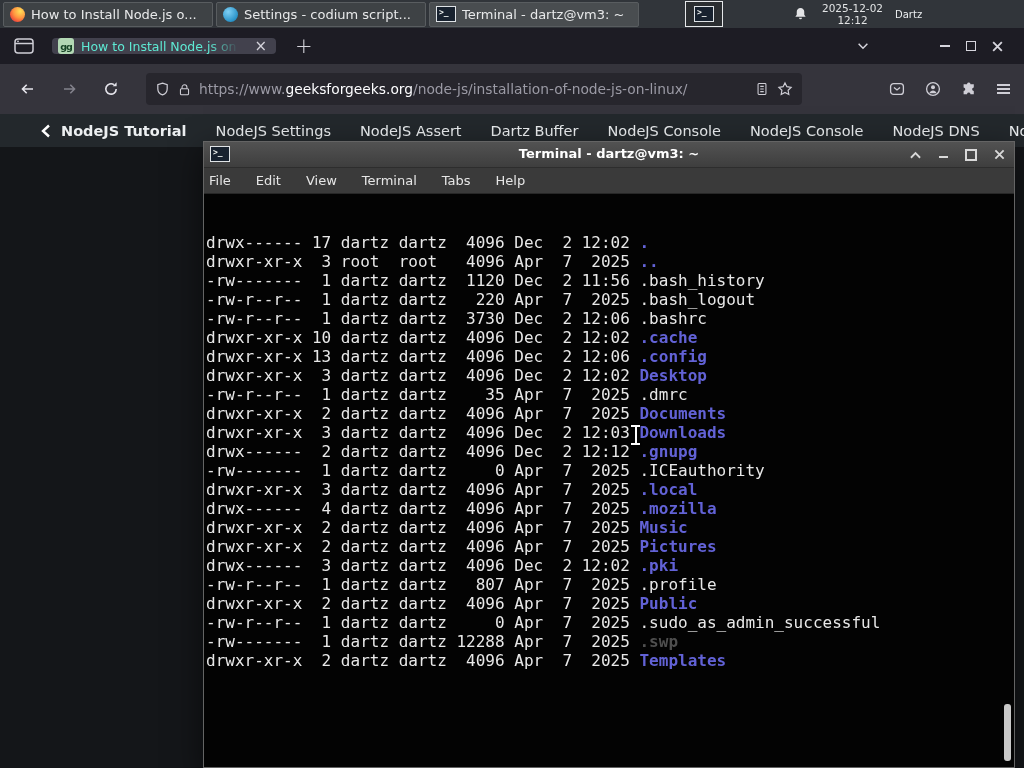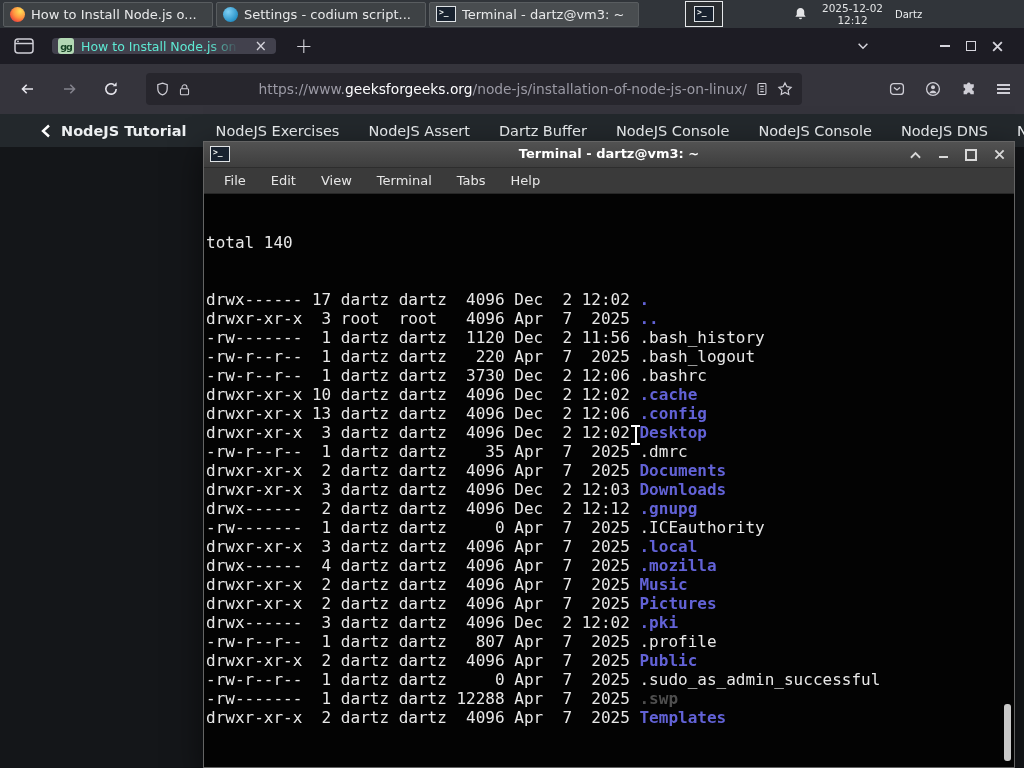--- a/index.html
+++ b/index.html
@@ -33,21 +33,21 @@
   .tab-title{flex:1;font-size:12.5px;color:#5eead4;white-space:nowrap;overflow:hidden;
              -webkit-mask-image:linear-gradient(90deg,#000 78%,transparent 97%);
              mask-image:linear-gradient(90deg,#000 78%,transparent 97%);}
   .tab-close{color:#d4d3db;font-size:15px;line-height:15px;padding:1px 3px;border-radius:3px;}
   .newtab{margin-left:14px;color:#d4d3db;font-size:21px;font-weight:300;line-height:20px;padding:0 5px;}
   .tab-right{margin-left:auto;display:flex;align-items:center;padding-right:14px;}
   .alltabs{margin-right:62px;display:flex;}
   .wbtn{display:flex;align-items:center;justify-content:center;width:26px;height:22px;}
   .wbtn .bar{width:10px;height:1.6px;background:#d6d5dd;}
   .wbtn .sq{width:8px;height:8px;border:1.6px solid #d6d5dd;}
-  .toolbar{position:absolute;top:64px;left:0;right:0;height:50px;background:#35343c;display:flex;align-items:center;text-align:right;}
+  .toolbar{position:absolute;top:64px;left:0;right:0;height:50px;background:#35343c;display:flex;align-items:center;}
   .navbtn{margin-left:12px;display:flex;align-items:center;justify-content:center;width:30px;height:30px;border-radius:4px;}
   .urlbar{margin-left:20px;width:638px;height:32px;background:#27262d;border-radius:4px;display:flex;align-items:center;padding:0 9px;gap:8px;}
   .urltext{flex:1;font-size:13.8px;white-space:nowrap;overflow:hidden;color:#9b9aa5;}
   .urltext .domain{color:#fdfdff;}
   .tb-right{margin-left:auto;display:flex;align-items:center;gap:20px;padding-right:14px;}
   .menu-ico{display:flex;flex-direction:column;gap:2.6px;}
   .menu-ico i{display:block;width:13px;height:1.6px;background:#cfced6;}
   
   .sitenav{position:absolute;top:114px;left:0;right:0;height:33px;background:#23282c;display:flex;align-items:center;color:#eceff1;font-size:14.5px;padding-left:26px;}
   .sn-chev{margin-left:14px;display:flex;}
@@ -60,21 +60,21 @@
   .terminal{position:absolute;left:203px;top:141px;width:812px;height:627px;border:1px solid #646464;
             box-sizing:border-box;display:flex;flex-direction:column;box-shadow:0 10px 30px rgba(0,0,0,.55);z-index:20;}
   .t-title{position:relative;height:25px;flex:0 0 25px;background:linear-gradient(#525252,#3e3e3e);border-bottom:1px solid #2d2d2d;}
   .t-title .term-ico{position:absolute;left:6px;top:4px;}
   .t-title-text{position:absolute;left:0;right:0;top:4px;text-align:center;font:bold 13px "DejaVu Sans",sans-serif;color:#fff;}
   .t-controls{position:absolute;right:8px;top:0;height:100%;display:flex;align-items:center;gap:14px;}
   .t-controls .tc{display:flex;align-items:center;justify-content:center;width:14px;height:14px;}
   .t-controls .bar{width:9px;height:2px;background:#d9d9d9;margin-top:5px;}
   .t-controls .sq{width:8px;height:8px;border:2px solid #d9d9d9;}
   .t-menu{height:25px;flex:0 0 25px;background:#3a3a3a;border-bottom:1px solid #272727;display:flex;align-items:center;gap:25px;
-          padding-left:20px;font-size:13px;color:#e6e6e6;}
+          padding-left:5px;font-size:13px;color:#e6e6e6;}
   .t-body{flex:1;background:#030303;position:relative;overflow:hidden;
           font-family:"DejaVu Sans Mono",monospace;font-size:16px;line-height:19px;color:var(--term-fg);}
   .t-lines{position:absolute;top:1px;left:2px;white-space:pre;}
   .t-line{height:19px;}
   .c-user{color:var(--prompt-green);font-weight:bold;}
   .c-dir{color:var(--dir-blue);font-weight:bold;}
   .c-dim{color:var(--dim-file);font-weight:bold;}
   .cmd{margin-left:9.6px;}
   .t-scroll{position:absolute;right:3px;top:510px;width:7px;height:57px;background:#c9c9c9;border-radius:3px;}
   
@@ -218,21 +218,21 @@
   </div>
 
   <div class="sitenav">
     <div class="sn-chev">
       <svg width="12" height="14" viewBox="0 0 12 14">
         <path d="M9 1.5 3 7l6 5.5" fill="none" stroke="#fff" stroke-width="2.4"></path>
       </svg>
     </div>
     <div class="sn-items" id="sn-items">
         <span class="first">NodeJS Tutorial</span>
-        <span>NodeJS Exercises</span>
+        <span>NodeJS Settings</span>
         <span>NodeJS Assert</span>
         <span>Dartz Buffer</span>
         <span>NodeJS Console</span>
         <span>NodeJS Console</span>
         <span>NodeJS DNS</span>
         <span class="cut">Node</span>
       </div>
 
   </div>
 
@@ -266,21 +266,20 @@
     <div class="t-menu" id="t-menu">
         <span>File</span>
         <span>Edit</span>
         <span>View</span>
         <span>Terminal</span>
         <span>Tabs</span>
         <span>Help</span>
       </div>
     <div class="t-body">
       <div class="t-lines" id="t-lines">
-        <div class="t-line">total 140</div>
       <div class="t-line"><span>drwx------ 17 dartz dartz  4096 Dec  2 12:02 </span><span class="c-dir">.</span></div><div class="t-line"><span>drwxr-xr-x  3 root  root   4096 Apr  7  2025 </span><span class="c-dir">..</span></div><div class="t-line"><span>-rw-------  1 dartz dartz  1120 Dec  2 11:56 </span><span>.bash_history</span></div><div class="t-line"><span>-rw-r--r--  1 dartz dartz   220 Apr  7  2025 </span><span>.bash_logout</span></div><div class="t-line"><span>-rw-r--r--  1 dartz dartz  3730 Dec  2 12:06 </span><span>.bashrc</span></div><div class="t-line"><span>drwxr-xr-x 10 dartz dartz  4096 Dec  2 12:02 </span><span class="c-dir">.cache</span></div><div class="t-line"><span>drwxr-xr-x 13 dartz dartz  4096 Dec  2 12:06 </span><span class="c-dir">.config</span></div><div class="t-line"><span>drwxr-xr-x  3 dartz dartz  4096 Dec  2 12:02 </span><span class="c-dir">Desktop</span></div><div class="t-line"><span>-rw-r--r--  1 dartz dartz    35 Apr  7  2025 </span><span>.dmrc</span></div><div class="t-line"><span>drwxr-xr-x  2 dartz dartz  4096 Apr  7  2025 </span><span class="c-dir">Documents</span></div><div class="t-line"><span>drwxr-xr-x  3 dartz dartz  4096 Dec  2 12:03 </span><span class="c-dir">Downloads</span></div><div class="t-line"><span>drwx------  2 dartz dartz  4096 Dec  2 12:12 </span><span class="c-dir">.gnupg</span></div><div class="t-line"><span>-rw-------  1 dartz dartz     0 Apr  7  2025 </span><span>.ICEauthority</span></div><div class="t-line"><span>drwxr-xr-x  3 dartz dartz  4096 Apr  7  2025 </span><span class="c-dir">.local</span></div><div class="t-line"><span>drwx------  4 dartz dartz  4096 Apr  7  2025 </span><span class="c-dir">.mozilla</span></div><div class="t-line"><span>drwxr-xr-x  2 dartz dartz  4096 Apr  7  2025 </span><span class="c-dir">Music</span></div><div class="t-line"><span>drwxr-xr-x  2 dartz dartz  4096 Apr  7  2025 </span><span class="c-dir">Pictures</span></div><div class="t-line"><span>drwx------  3 dartz dartz  4096 Dec  2 12:02 </span><span class="c-dir">.pki</span></div><div class="t-line"><span>-rw-r--r--  1 dartz dartz   807 Apr  7  2025 </span><span>.profile</span></div><div class="t-line"><span>drwxr-xr-x  2 dartz dartz  4096 Apr  7  2025 </span><span class="c-dir">Public</span></div><div class="t-line"><span>-rw-r--r--  1 dartz dartz     0 Apr  7  2025 </span><span>.sudo_as_admin_successful</span></div><div class="t-line"><span>-rw-------  1 dartz dartz 12288 Apr  7  2025 </span><span class="c-dim">.swp</span></div><div class="t-line"><span>drwxr-xr-x  2 dartz dartz  4096 Apr  7  2025 </span><span class="c-dir">Templates</span></div></div>
       <div class="t-scroll"></div>
     </div>
   </div>
 
   <div class="ibeam">
     <span class="cap t"></span>
       <span class="stem"></span>
       <span class="cap b"></span>
   </div>

